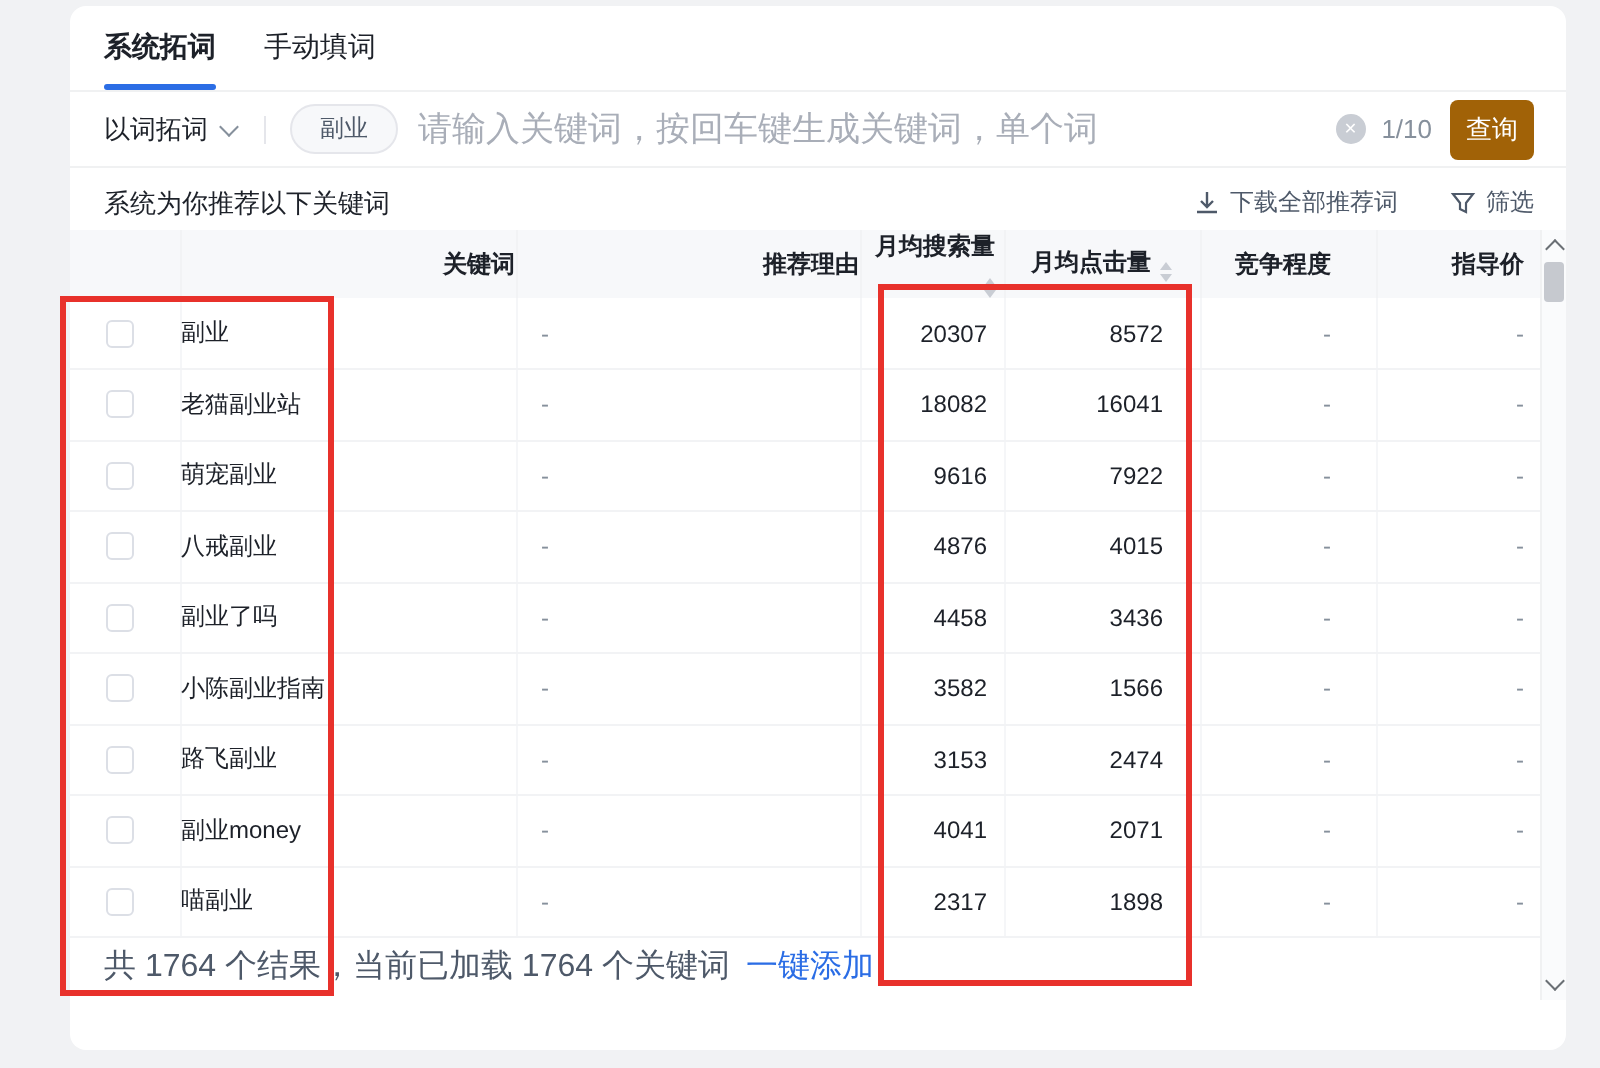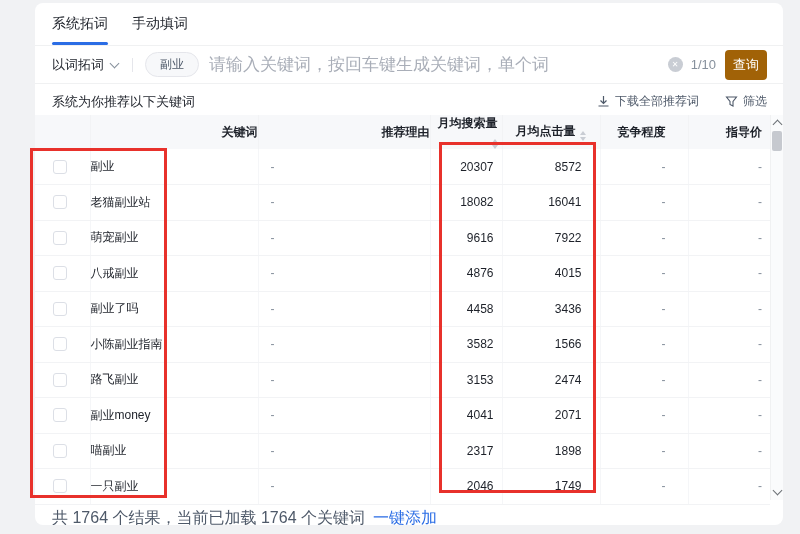--- a/index.html
+++ b/index.html
@@ -10,21 +10,21 @@
     color:#1d2129;
     position:relative;
   }
   .card {
     position:absolute; left:35px; top:3px; width:748px; height:522px;
     background:#ffffff; border-radius:8px; overflow:hidden;
   }
   
   .tabs { height:43px; display:flex; align-items:center; padding-left:17px; border-bottom:1px solid #f0f1f2; }
   .tab { position:relative; height:100%; display:flex; align-items:center; font-size:14px; color:#1d2129; margin-right:24px; cursor:pointer; }
-  .tab.active { font-weight:normal; }
+  .tab.active { font-weight:bold; }
   .tab.active::after { content:""; position:absolute; left:0; right:0; bottom:0; height:3px; background:#2b6de5; border-radius:2px; }
   
   .filter-row { height:38px; display:flex; align-items:center; padding:0 16px 0 17px; border-bottom:1px solid #f0f1f2; }
   .mode { display:flex; align-items:center; font-size:13px; color:#1d2129; cursor:pointer; }
   .chev-down { width:7px; height:7px; border-right:1.5px solid #86909c; border-bottom:1.5px solid #86909c; transform:rotate(45deg); margin:-3px 0 0 7px; }
   .vdiv { width:1px; height:14px; background:#e5e6eb; margin:0 12px 0 14px; }
   .tag { background:#f7f8fa; border:1px solid #e5e6eb; border-radius:13px; font-size:12px; color:#4e5969; padding:3px 14px; }
   .placeholder { font-size:17px; color:#a9aeb8; margin-left:10px; flex:1 1 auto; white-space:nowrap; overflow:hidden; }
   .clear-btn { width:15px; height:15px; border-radius:50%; background:#c9cdd4; position:relative; cursor:pointer; flex:0 0 auto; }
   .clear-btn::before { content:"✕"; position:absolute; left:0; top:0; width:15px; height:15px; line-height:15px; text-align:center; font-size:8px; color:#fff; }
@@ -244,31 +244,20 @@
               <span class="checkbox"></span>
             </td>
             <td class="kw">喵副业</td>
             <td class="reason-d dash">-</td>
             <td class="num c4d">2317</td>
             <td class="num c5d">1898</td>
             <td class="num c6d dash">-</td>
             <td class="num c7d dash">-</td>
           </tr>
 
-          <tr>
-            <td>
-              <span class="checkbox"></span>
-            </td>
-            <td class="kw">一只副业</td>
-            <td class="reason-d dash">-</td>
-            <td class="num c4d">2046</td>
-            <td class="num c5d">1749</td>
-            <td class="num c6d dash">-</td>
-            <td class="num c7d dash">-</td>
-          </tr>
         </tbody>
     </table>
   </div>
 
   <div class="table-footer">
     <span>共 1764 个结果，当前已加载 1764 个关键词</span>
     <span class="add-link">一键添加</span>
   </div>
 
   <div class="scrollbar">

